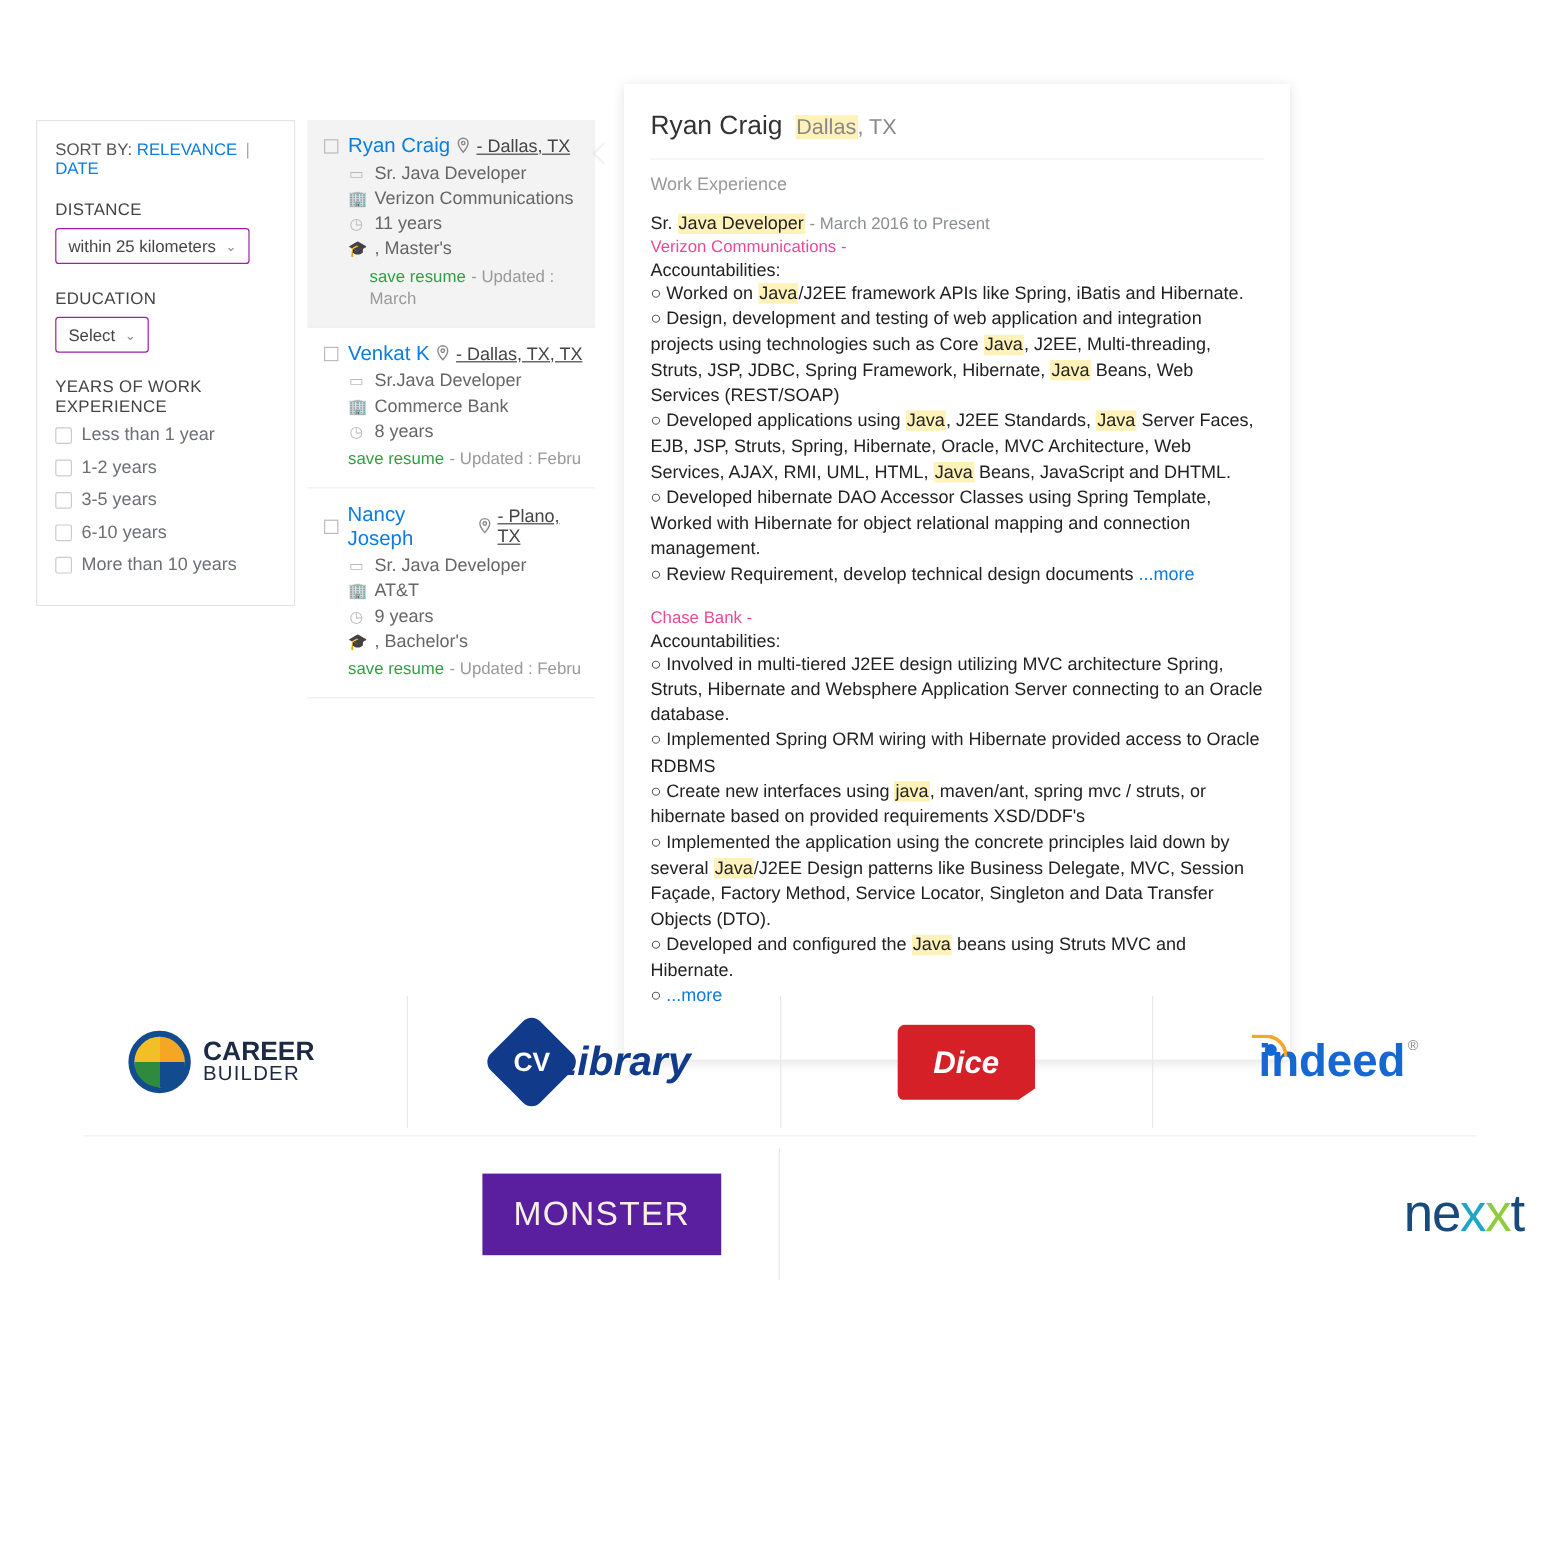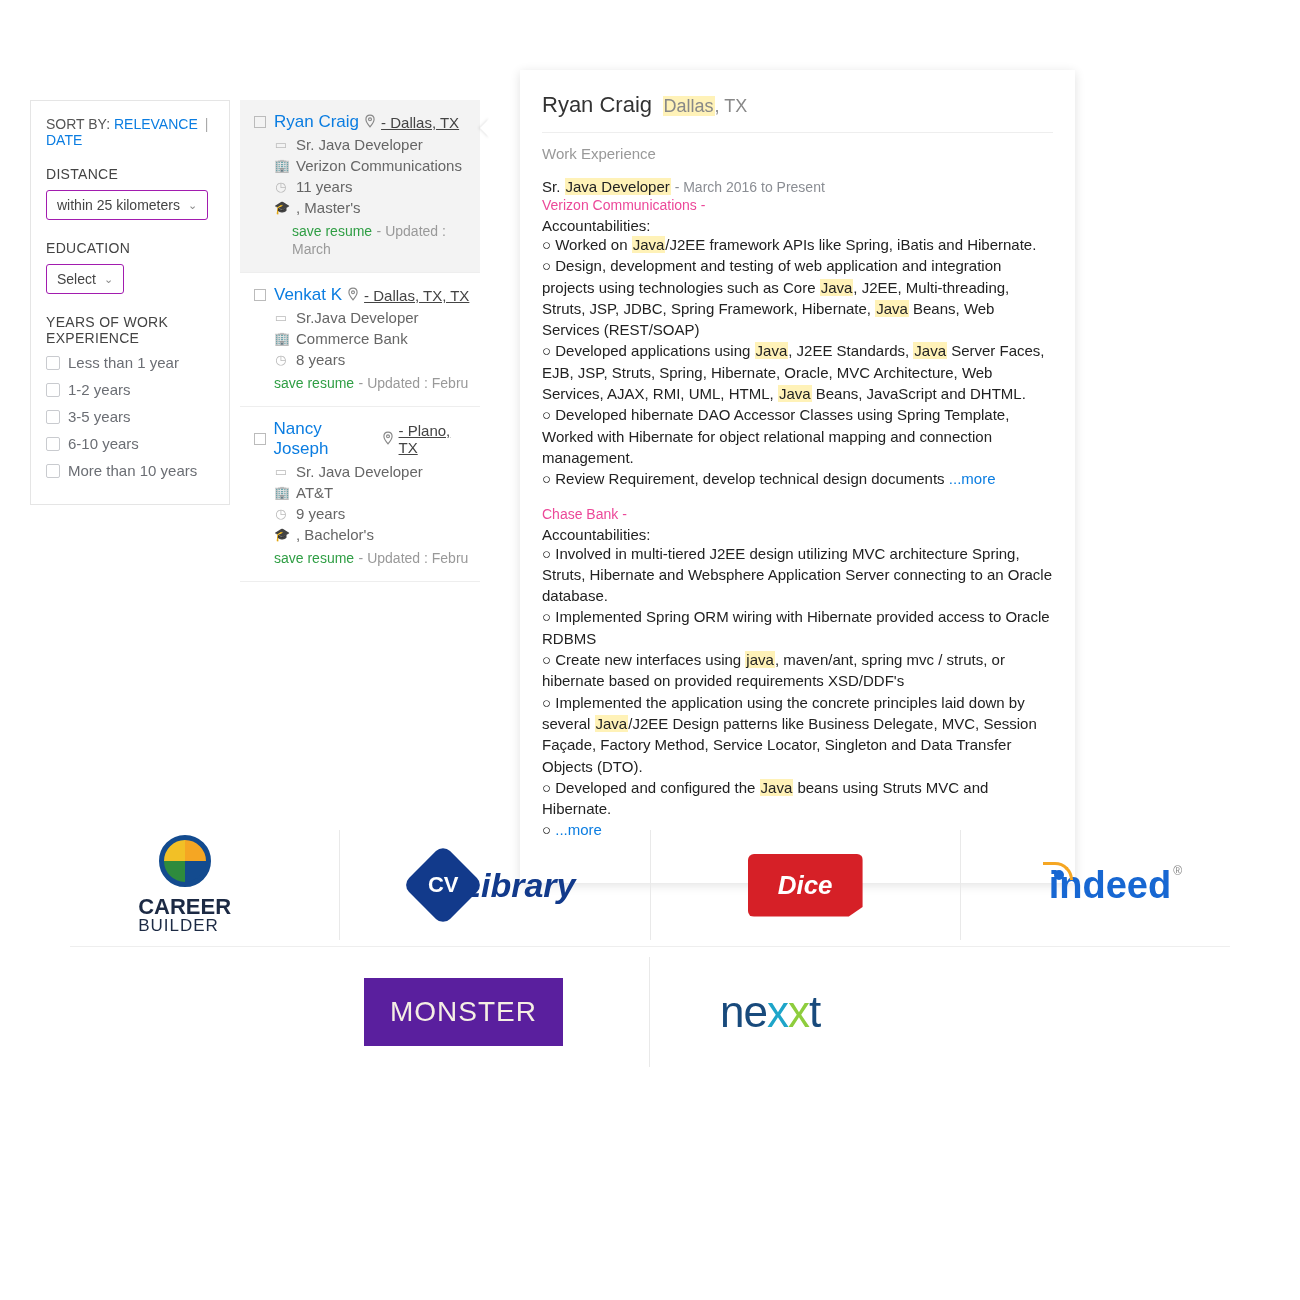--- a/index.html
+++ b/index.html
@@ -12,21 +12,21 @@
     color: #333;
   }
   .main-area {
     position: absolute;
     top: 100px;
     left: 30px;
     display: flex;
   }
   
   .sidebar {
-    width: 200px;
+    width: 216px;
     border: 1px solid #e5e5e5;
     padding: 15px;
     background: #fff;
     margin-right: 10px;
     height: fit-content;
   }
   .sort-by { font-size: 14px; color: #555; margin-bottom: 18px; }
   .sort-by .link { color: #0b7de1; font-weight: 500; }
   .sort-by .sep { color: #aaa; margin: 0 3px;}
   .filter-label { font-size: 14px; color: #444; margin-bottom: 8px; letter-spacing: .3px;}
@@ -116,21 +116,21 @@
     flex:1;
     display:flex;
     justify-content:center;
     align-items:center;
     border-right:1px solid #e9e9e9;
     height:110px;
   }
   .logo-cell:last-child { border-right:none; }
   .logos hr { border:none; border-top:1px solid #eee; margin:0 40px;}
   
-  .cb-logo { display:flex; align-items:center; gap:10px;flex-direction:column; }
+  .cb-logo { display:flex; align-items:center; gap:10px; }
   .cb-icon {
     width:52px; height:52px; border-radius:50%;
     background: conic-gradient(#f5a623 0 90deg,#134b8f 90deg 180deg,#2e8b3d 180deg 270deg,#f2c026 270deg 360deg);
     border:5px solid #134b8f;
     position:relative;
   }
   .cb-text { line-height:0.95; font-weight:800; font-size:22px; color:#1c2a44; }
   .cb-text .sub { font-weight:400; font-size:17px; letter-spacing:1px;}
   .cvlib {
     display:flex; align-items:center;
@@ -372,20 +372,20 @@
     <div class="logo-cell">
       <div class="indeed">
         <span class="arc"></span>
         <span class="dot"></span>
         <span>indeed</span><sup>®</sup>
       </div>
     </div>
   </div>
   <hr>
   <div class="logo-row">
-    <div class="logo-cell" style="flex:0 0 50%;border-right:1px solid #e9e9e9;justify-content:flex-end;padding-right:86px;">
+    <div class="logo-cell" style="flex:0 0 50%;border-right:1px solid #e9e9e9;justify-content:flex-end;padding-right:48px;">
       <div class="monster">MONSTER</div>
     </div>
-    <div class="logo-cell" style="flex:0 0 50%;justify-content:flex-start;padding-left:70px;">
+    <div class="logo-cell" style="flex:0 0 50%;justify-content:flex-end;padding-left:70px;">
       <div class="nexxt"><span>ne</span><span class="x1">x</span><span class="x2">x</span><span>t</span></div>
     </div>
   </div>
 </div>
 
 </body></html>

